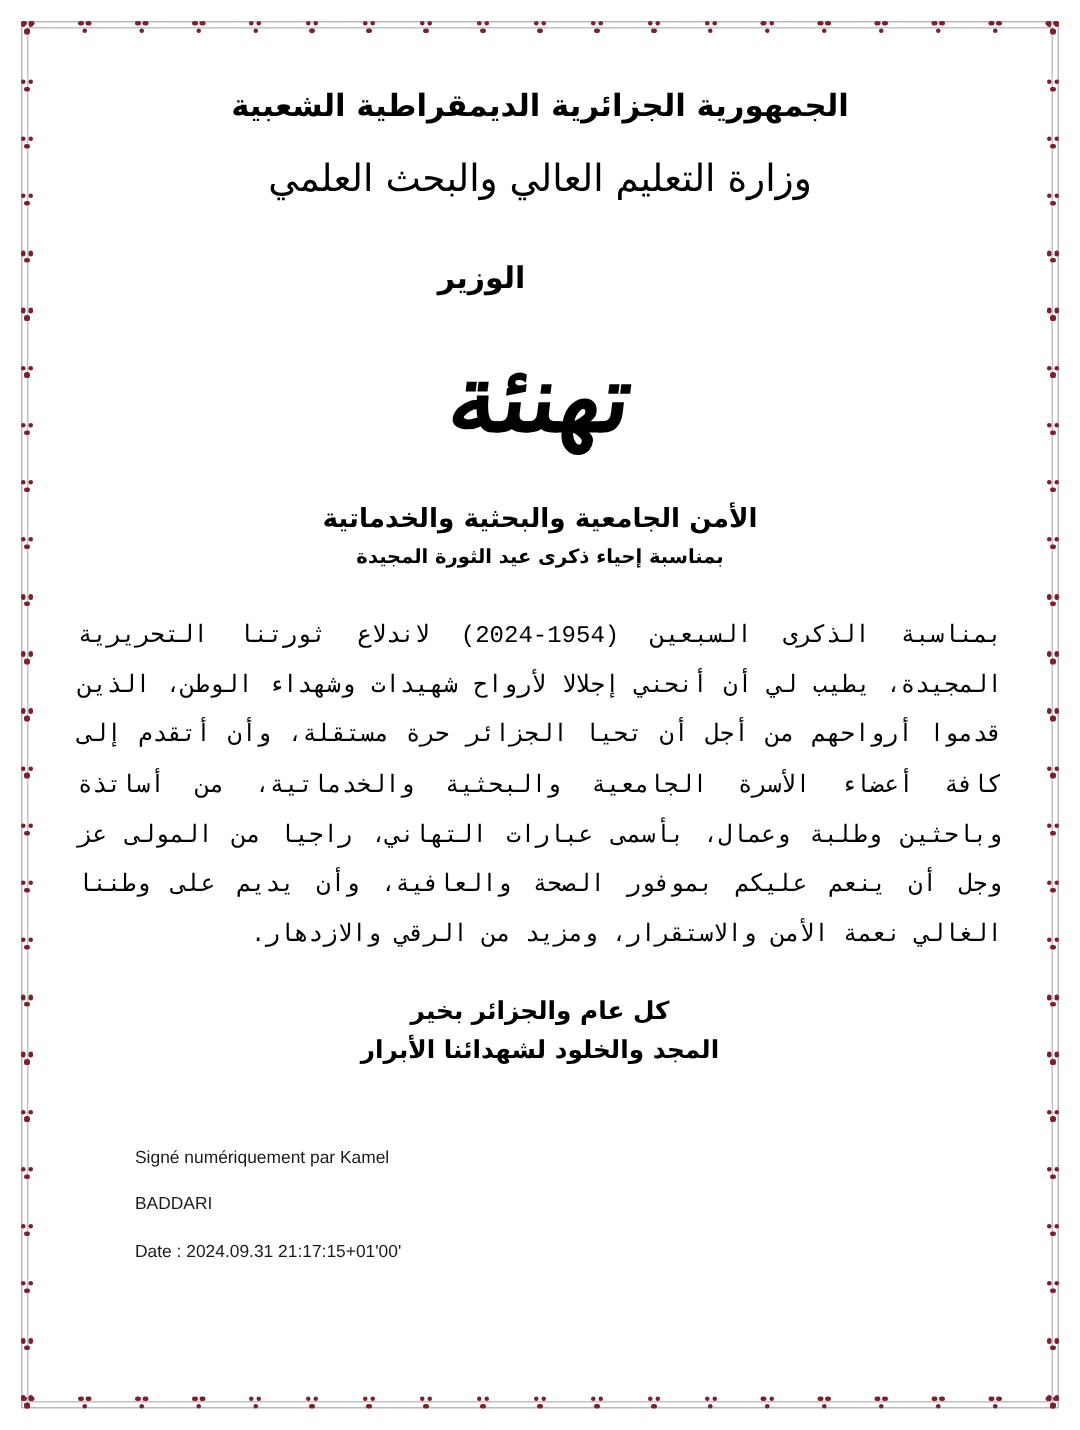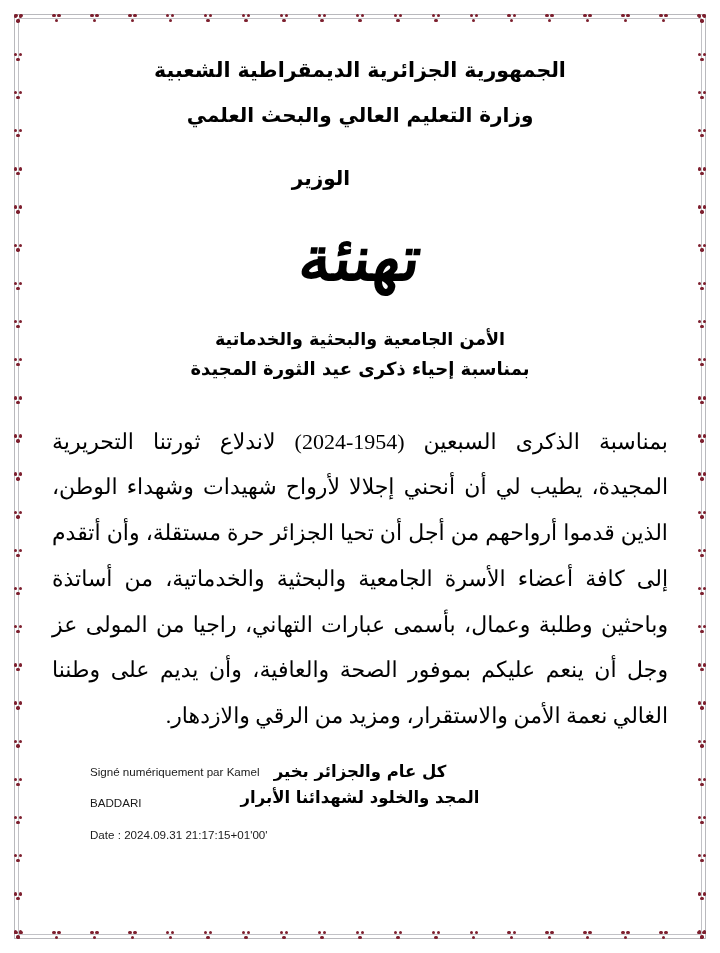--- a/index.html
+++ b/index.html
@@ -88,22 +88,22 @@
   }
 
   .republic-line {
     font-size: 20.5px;
     font-weight: bold;
     letter-spacing: 0px;
     line-height: 1.42;
     margin: 16px;
   }
   .ministry-line {
-    font-size: 20px;
-    font-weight: bold;
+    font-size: 25px;
+    font-weight: normal;
     line-height: 1.42;
     margin: 3px 0 0 0;
   }
 
   .minister-row {
     margin-top: 36px;
     padding-right: 78px;
   }
   .minister-title {
     font-size: 20px;
@@ -125,33 +125,33 @@
     letter-spacing: -4px;
   }
 
   .addressee {
     margin-top: 12px;
     font-size: 17.5px;
     font-weight: bold;
     line-height: 1.55;
   }
   .occasion {
-    font-size: 18px;
+    font-size: 13px;
     font-weight: bold;
     line-height: 1.55;
     margin-top: 2px;
   }
 
   .body-text {
-    margin-top: 36px;
+    margin-top: 26px;
     direction: rtl;
     text-align: justify;
     text-align-last: right;
-    font-family: Liberation Serif, serif;
-    font-size: 22px;
+    font-family: Liberation Mono, monospace;
+    font-size: 16px;
     line-height: 2.08;
     padding: 0 6px;
   }
 
   .closing {
     margin-top: 20px;
     text-align: center;
     font-size: 16.5px;
     font-weight: bold;
     line-height: 1.62;

